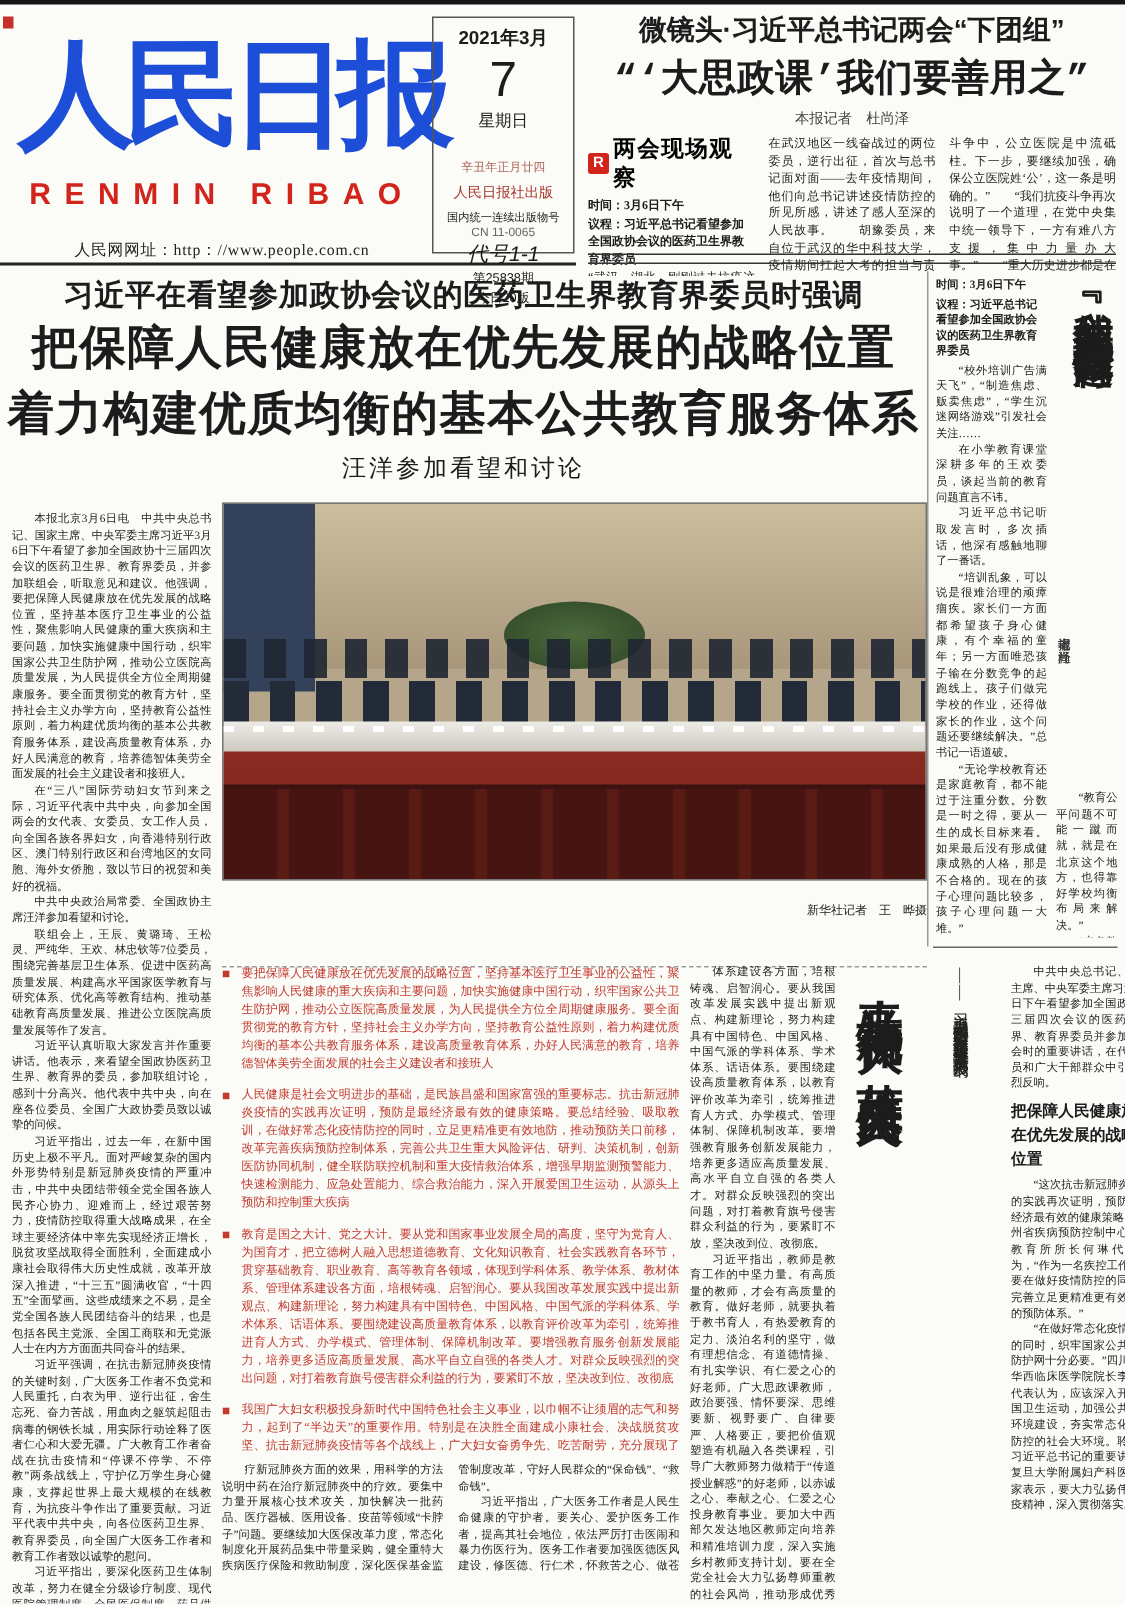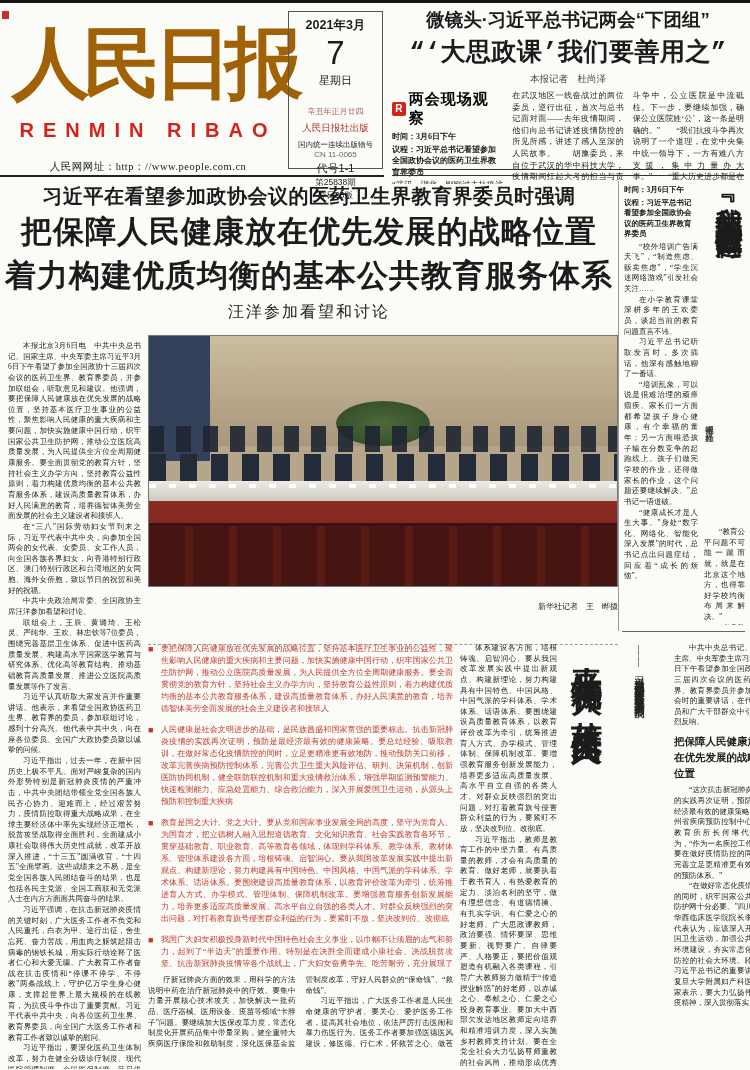--- a/index.html
+++ b/index.html
@@ -2,36 +2,36 @@
 <html><head>
 <meta charset="utf-8">
 <style>
   html,body{margin:0;padding:0;background:#d9d9d6;}
   .page{position:relative;width:750px;height:1070px;margin:0 auto;background:#fbfbf8;
         overflow:hidden;border-top:3px solid #161616;border-bottom:3px solid #161616;
         font-family:"Liberation Serif","DejaVu Serif",serif;color:#1c1c1c;}
   
   .regmark{position:absolute;left:2px;top:8px;width:7px;height:8px;background:#c53128;}
   .masthead{position:absolute;left:12px;top:6px;width:272px;height:162px;text-align:center;}
-  .mh-title{font-size:78px;line-height:108px;font-weight:bold;color:#a16207;
+  .mh-title{font-size:78px;line-height:108px;font-weight:bold;color:#1d4ed8;
             letter-spacing:-7px;font-family:"DejaVu Serif","Liberation Serif",serif;white-space:nowrap;}
   .mh-sub{font-size:20px;font-weight:bold;color:#d3241c;letter-spacing:9px;margin-top:2px;
           font-family:"Liberation Sans","DejaVu Sans",sans-serif;}
   .mh-web{font-size:10.5px;color:#222;margin-top:18px;letter-spacing:.5px;}
   .datebox{position:absolute;left:288px;top:8px;width:95px;height:158px;border:1px solid #555;
            box-sizing:border-box;text-align:center;padding-top:5px;
            font-family:"Liberation Sans","DejaVu Sans",sans-serif;}
   .db-ym{font-size:12.5px;font-weight:bold;}
   .db-day{font-size:33px;line-height:38px;font-weight:500;}
   .db-wd{font-size:11px;margin-top:1px;}
   .db-lunar{font-size:8px;color:#b0625c;margin-top:18px;}
   .db-pub{font-size:9.5px;color:#a8342c;margin-top:5px;font-family:"Liberation Serif",serif;}
   .db-snl{font-size:7.5px;font-weight:normal;margin-top:5px;text-align:center;}
   .db-sn{font-size:8px;color:#666;}
-  .db-code{font-size:11px;margin-top:2px;}
+  .db-code{font-size:14px;margin-top:2px;font-style:italic;}
   .db-issue{font-size:8.5px;margin-top:1px;}
   .db-pages{font-size:8.5px;margin-top:1px;}
   .top-article{position:absolute;left:392px;top:4px;width:352px;}
   .ta-kicker{font-size:18.5px;font-weight:900;text-align:center;
              font-family:"Liberation Sans","DejaVu Sans",sans-serif;}
   .ta-headline{font-size:25px;font-weight:900;text-align:center;margin-top:3px;letter-spacing:.5px;
              font-family:Liberation Mono, monospace;}
   .ta-byline{font-size:9.5px;text-align:center;color:#444;margin:5px 0 4px;}
   .ta-cols{display:flex;gap:9px;}
   .ta-col{flex:1;height:94px;overflow:hidden;}
@@ -168,20 +168,21 @@
 
   <div class="rule-vert"></div>
   <div class="sidebar">
     <div class="sb-text">
       <p class="sb-meta">时间：3月6日下午</p>
       <p class="sb-meta">议程：习近平总书记看望参加全国政协会议的医药卫生界教育界委员</p>
       <p class="t7">“校外培训广告满天飞”，“制造焦虑、贩卖焦虑”，“学生沉迷网络游戏”引发社会关注……</p>
       <p class="t7">在小学教育课堂深耕多年的王欢委员，谈起当前的教育问题直言不讳。</p>
       <p class="t7">习近平总书记听取发言时，多次插话，他深有感触地聊了一番话。</p>
       <p class="t7">“培训乱象，可以说是很难治理的顽瘴痼疾。家长们一方面都希望孩子身心健康，有个幸福的童年；另一方面唯恐孩子输在分数竞争的起跑线上。孩子们做完学校的作业，还得做家长的作业，这个问题还要继续解决。”总书记一语道破。</p>
+      <p class="t7">“无论学校教育还是家庭教育，都不能过于注重分数。分数是一时之得，要从一生的成长目标来看。如果最后没有形成健康成熟的人格，那是不合格的。现在的孩子心理问题比较多，孩子心理问题一大堆。”</p>
       <p class="t7">“健康成长才是人生大事。”身处“数字化、网络化、智能化深入发展”的时代，总书记点出问题症结，回应着“成长的烦恼”。</p>
     </div>
     <div class="sb-title">『我们来共同关心这些教育问题』</div>
     <div class="sb-byline">本报记者　杜尚泽</div>
     <div class="sb-text2">
       <p class="t7">“教育公平问题不可能一蹴而就，就是在北京这个地方，也得靠好学校均衡布局来解决。”</p>
       <p class="t7">“义务教育阶段的不平衡不充分问题，应该通过提升中西部教育水平来缩小差距，通过解决教育不平衡问题来解决其他方面的不平衡。”习近平总书记坚定恳切：“对那些打着教育旗号侵害群众利益的行为，要紧盯不放，坚决改到位、改彻底。”</p>
     </div>
   </div>
   <div class="rule-sb-bottom"></div>

